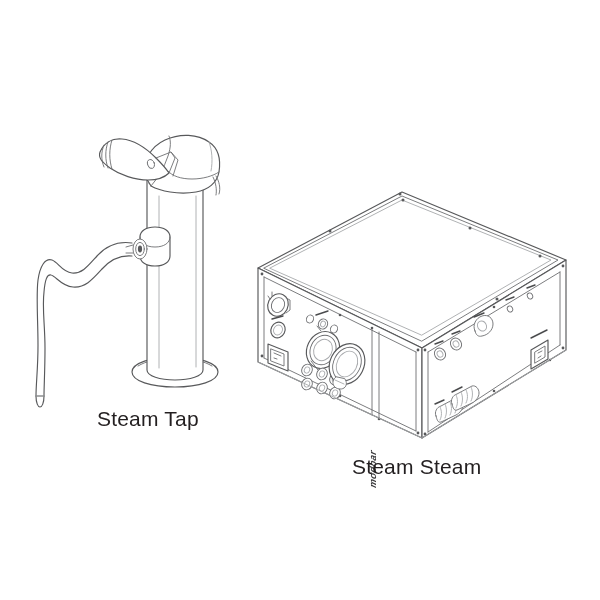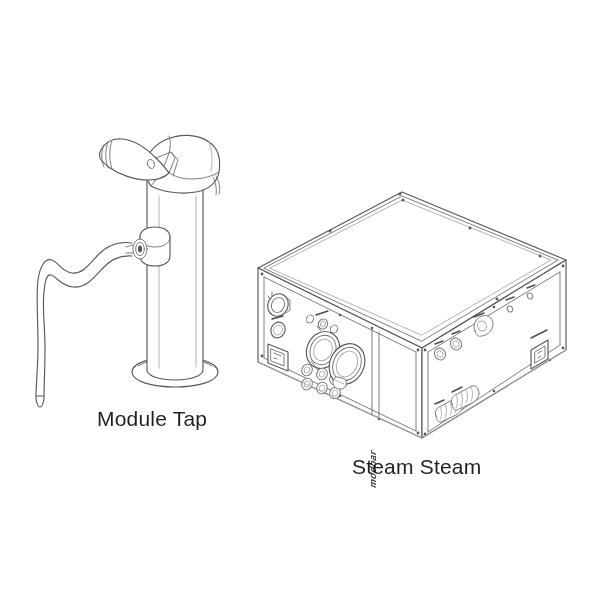--- a/index.html
+++ b/index.html
@@ -305,17 +305,17 @@
           <path class="lnL" d="M466 390 C468 394 468 399 466 403"></path>
           <path class="lnL" d="M471 387 C473 391 473 397 471 401"></path>
           <path class="lnH" d="M452 392 L462 387"></path>
         </g>
       </g>
 
       <path class="lnL" d="M258 362 L422 438 L566 350"></path>
     </g>
   </svg>
 
-  <div class="caption" id="caption-steam-tap">Module Tap</div>
+  <div class="caption" id="caption-steam-tap">Steam Tap</div>
 
   <div class="caption" id="caption-steam-module">Steam Steam</div>
 
 </div>
 
 </body></html>

